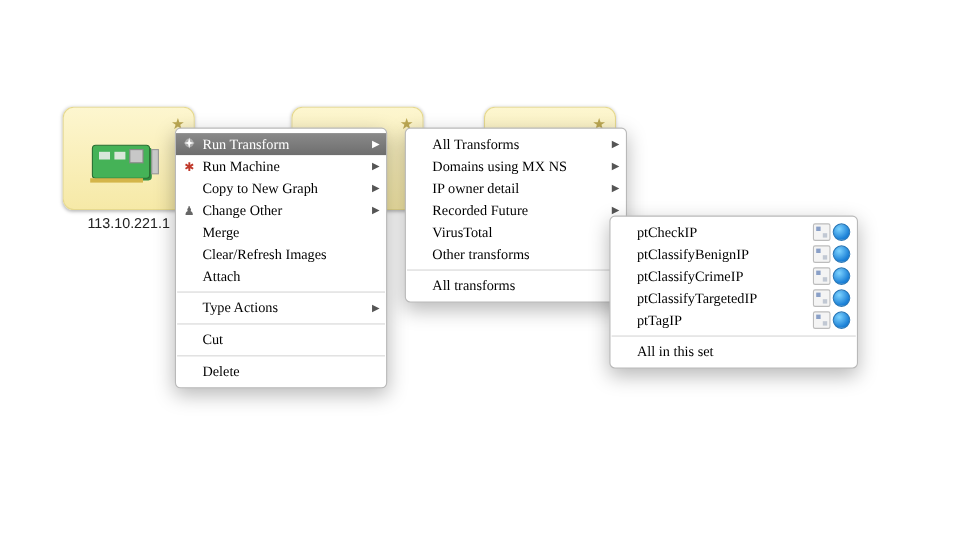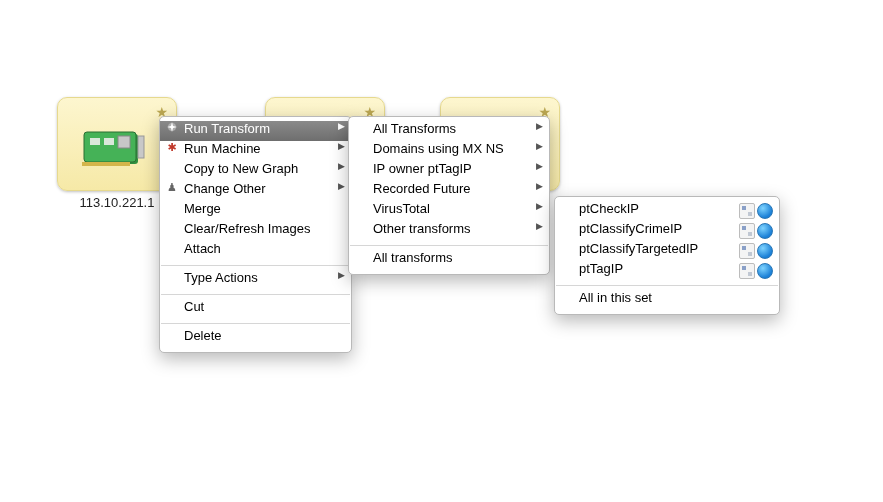--- a/index.html
+++ b/index.html
@@ -59,26 +59,27 @@
     position: absolute;
     background: #ffffff;
     border: 1px solid #b9b9b9;
     border-radius: 5px;
     box-shadow: 0 6px 18px rgba(0,0,0,0.28);
     padding: 4px 0;
     min-width: 190px;
   }
   .menu .item {
     display: flex;
-    align-items: flex-start;
+    align-items: center;
     height: 20px;
     padding: 0 18px 0 24px;
     position: relative;
     white-space: nowrap;
     cursor: default;
+    font-family: Liberation Serif, serif;
   }
   .menu .item .ico {
     position: absolute;
     left: 5px;
     width: 14px;
     text-align: center;
     font-size: 11px;
   }
   .menu .item.has-sub::after {
     content: "▶";
@@ -206,29 +207,29 @@
     <div class="sep"></div>
     <div class="item">
       <span>Cut</span>
     </div>
     <div class="sep"></div>
     <div class="item">
       <span>Delete</span>
     </div>
   </div>
 
-  <div class="menu" style="left:348px; top:116px; width:200px;">
+  <div class="menu" style="left:368px; top:116px; width:200px;">
     <div class="item has-sub">
       <span>All Transforms</span>
     </div>
     <div class="item has-sub">
       <span>Domains using MX NS</span>
     </div>
     <div class="item has-sub">
-      <span>IP owner ptTagIP</span>
+      <span>IP owner detail</span>
     </div>
     <div class="item has-sub">
       <span>Recorded Future</span>
     </div>
     <div class="item has-sub">
       <span>VirusTotal</span>
     </div>
     <div class="item has-sub">
       <span>Other transforms</span>
     </div>
@@ -240,20 +241,27 @@
 
   <div class="menu menu3" style="left:554px; top:196px; width:224px;">
     <div class="item">
       <span>ptCheckIP</span>
       <span class="badges">
         <span class="badge-win"></span>
         <span class="badge-globe"></span>
       </span>
     </div>
     <div class="item">
+      <span>ptClassifyBenignIP</span>
+      <span class="badges">
+        <span class="badge-win"></span>
+        <span class="badge-globe"></span>
+      </span>
+    </div>
+    <div class="item">
       <span>ptClassifyCrimeIP</span>
       <span class="badges">
         <span class="badge-win"></span>
         <span class="badge-globe"></span>
       </span>
     </div>
     <div class="item">
       <span>ptClassifyTargetedIP</span>
       <span class="badges">
         <span class="badge-win"></span>

